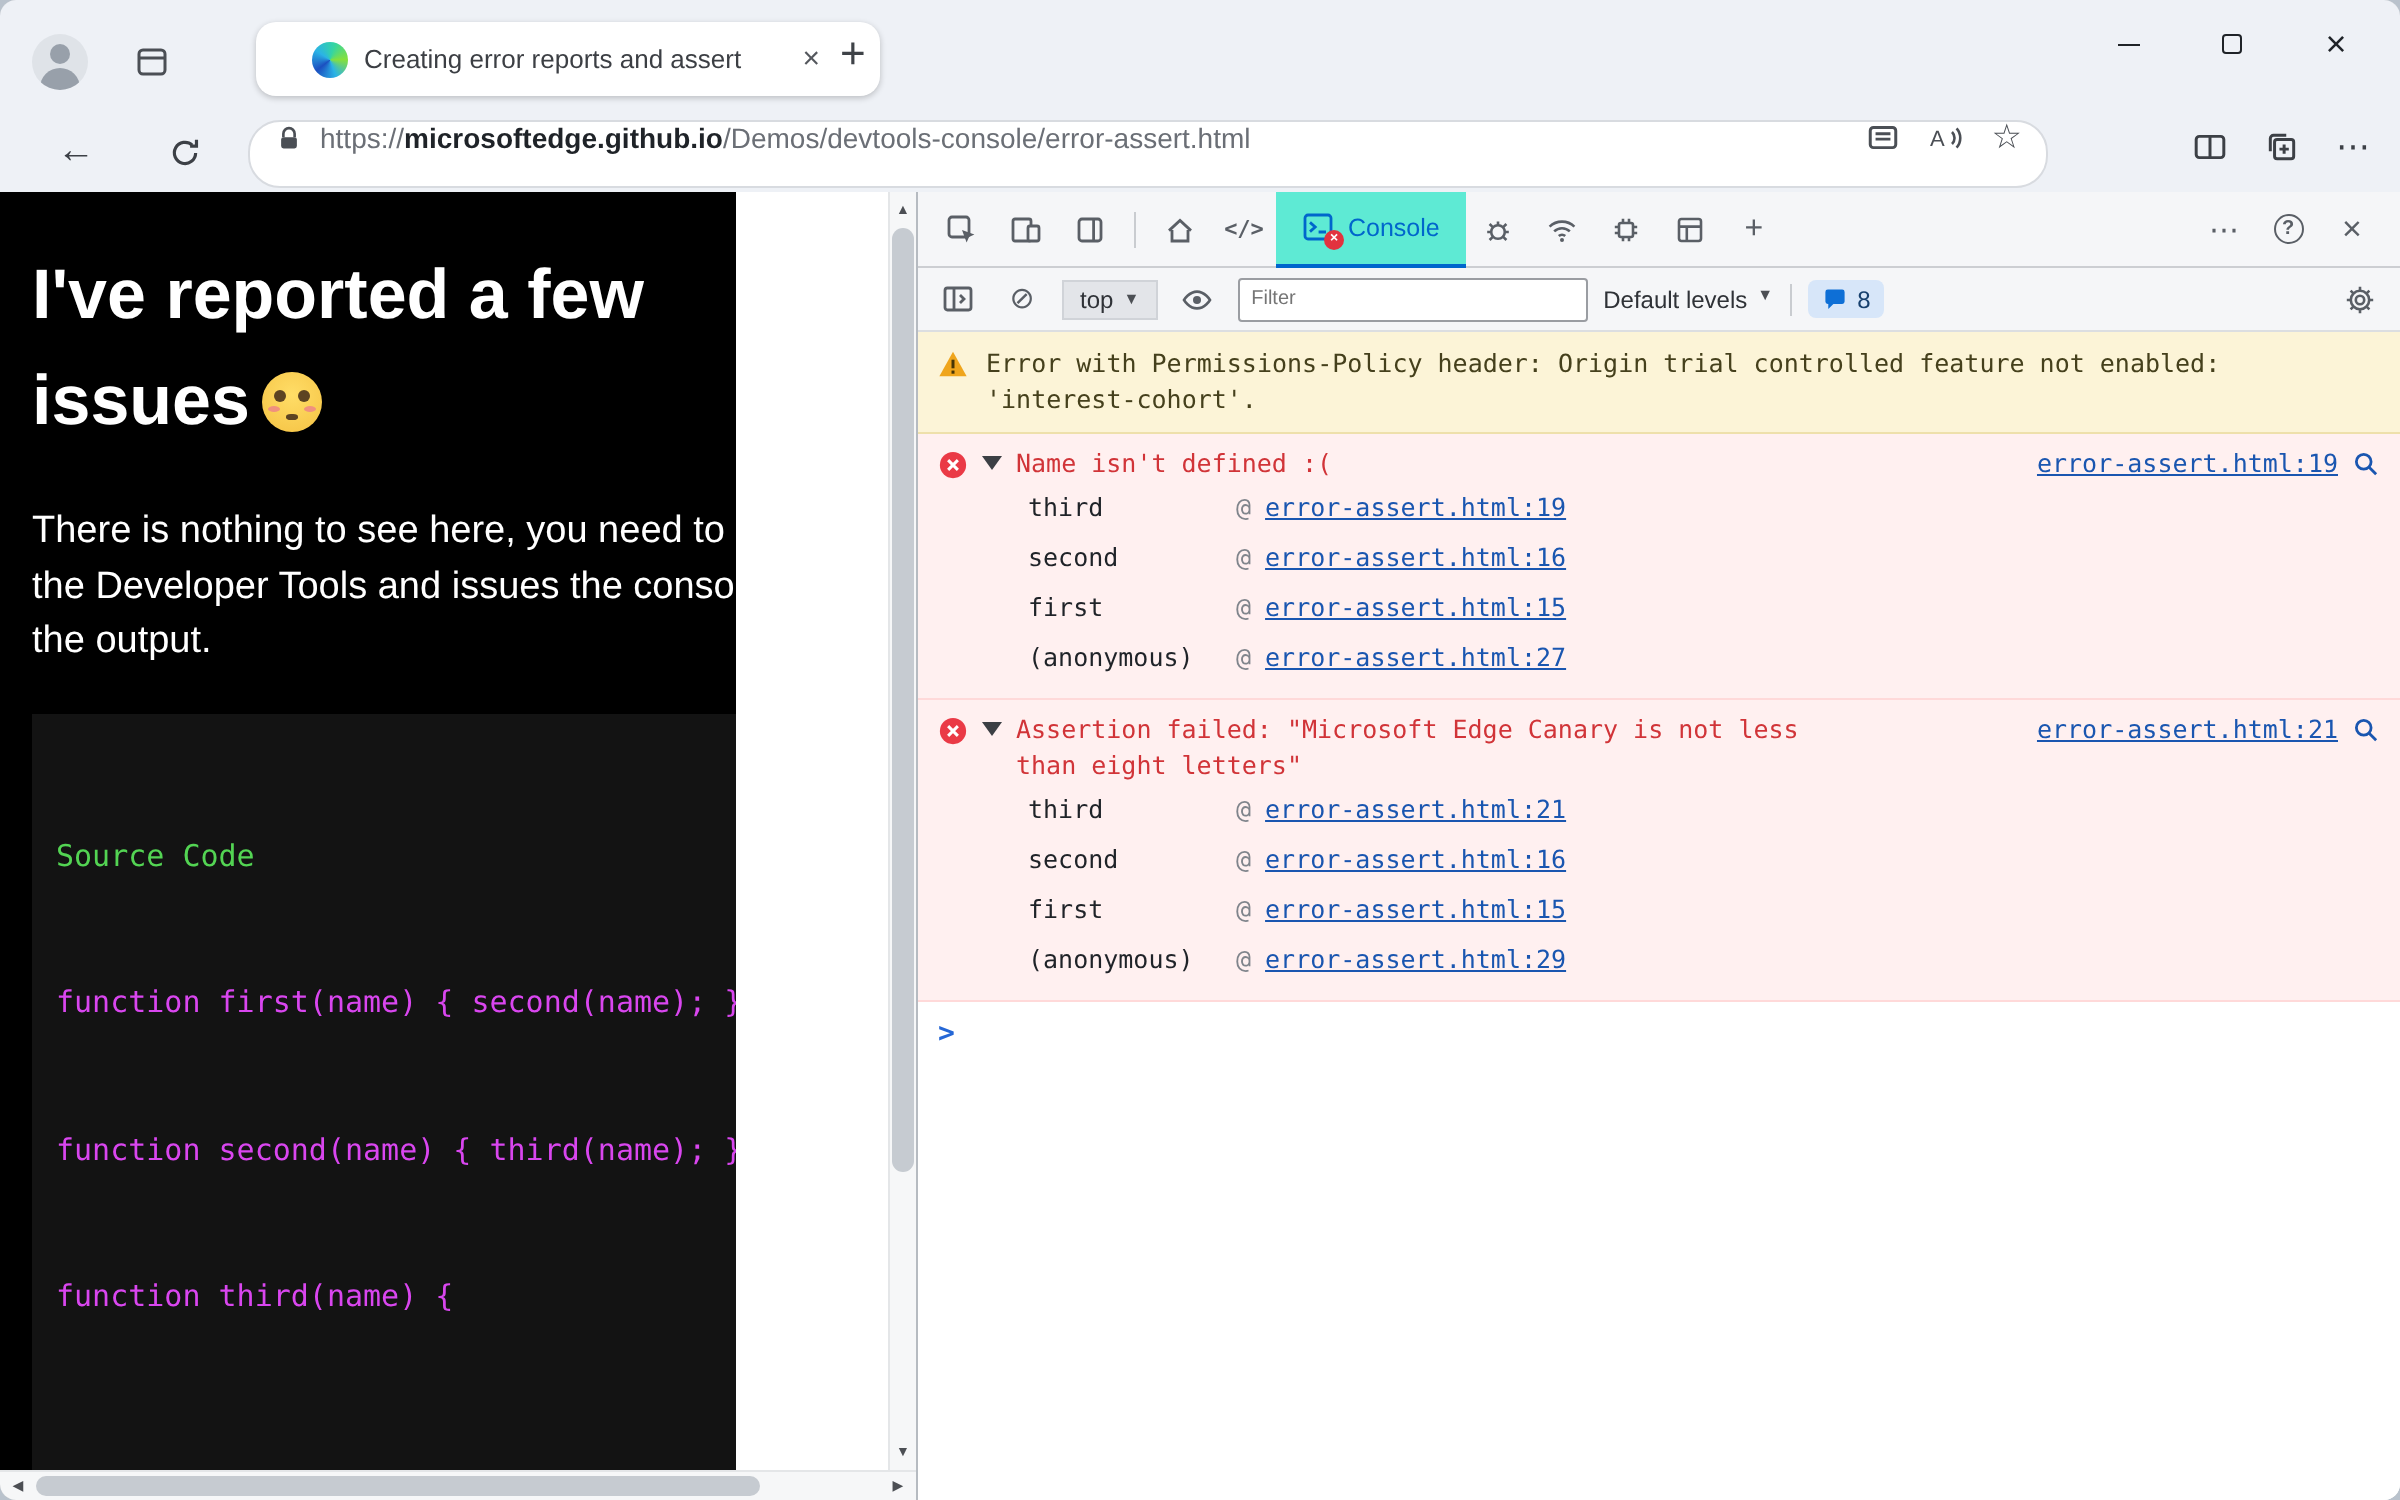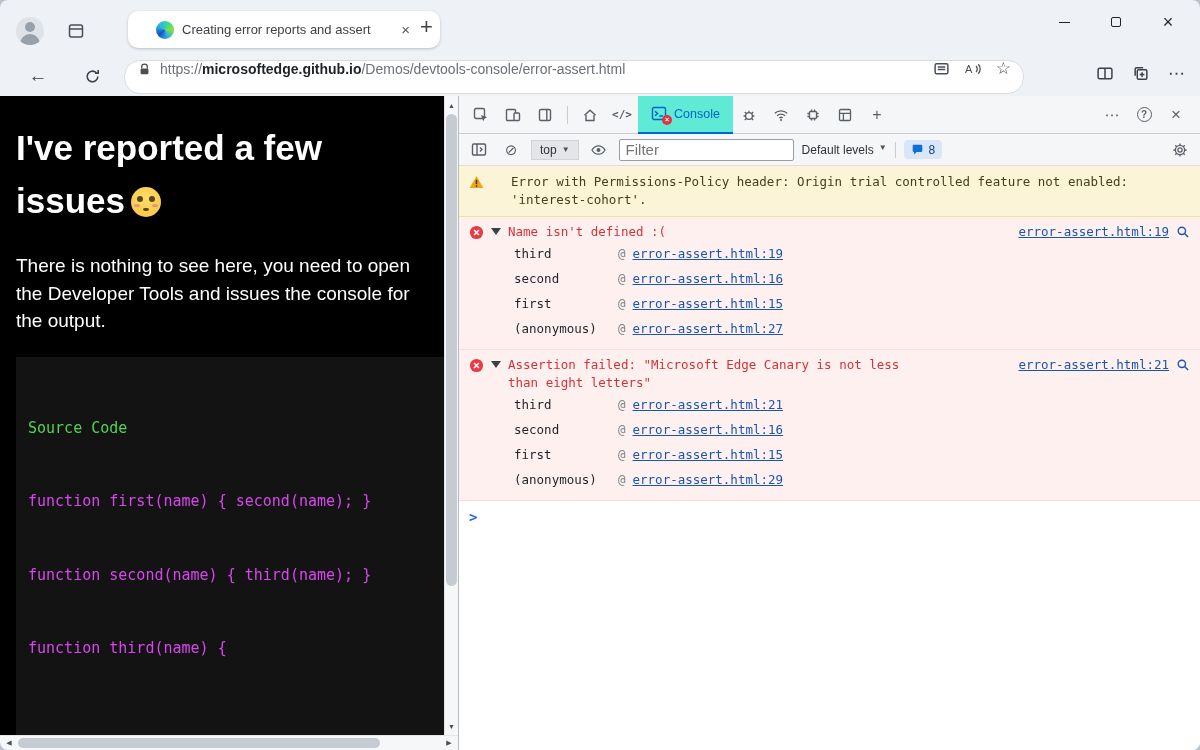--- a/index.html
+++ b/index.html
@@ -34,21 +34,21 @@
   .url{font-size:14px;white-space:nowrap;overflow:hidden}
   .url .dim{color:#6b6f76}
   .url .dom{color:#1f2328;font-weight:bold}
   .addr-right{margin-left:auto;display:flex;align-items:center;gap:14px;color:#4b4f55}
   .star{font-size:17px;line-height:16px}
   .nav-right{position:absolute;right:14px;top:7px;display:flex;gap:18px;align-items:center;color:#3c4046}
   .more-dots{font-size:17px;letter-spacing:1px}
 
   
   .content{position:absolute;left:0;top:96px;right:0;bottom:0}
-  .page{position:absolute;left:0;top:0;width:444px;bottom:15px;background:#000;color:#fff;padding:26px 0 0 16px;overflow:hidden}
+  .page{position:absolute;left:0;top:0;width:368px;bottom:15px;background:#000;color:#fff;padding:26px 0 0 16px;overflow:hidden}
   .page h1{font-size:35px;font-weight:bold;line-height:1.5;width:408px}
   .emoji{position:relative;display:inline-block;width:30px;height:30px;border-radius:50%;background:radial-gradient(circle at 50% 38%,#ffdd67,#f5c243);vertical-align:-4px;margin-left:6px}
   .emoji::before{content:"";position:absolute;left:6px;top:9px;width:6px;height:6px;border-radius:50%;background:#5c4322;box-shadow:12px 0 0 #5c4322}
   .emoji::after{content:"";position:absolute;left:3px;top:17px;width:6px;height:3px;border-radius:50%;background:#f0917e;box-shadow:18px 0 0 #f0917e}
   .emoji-mouth{position:absolute;left:12px;top:21px;width:6px;height:3.5px;border-radius:40%;background:#5c4322}
   .page p{font-size:19px;line-height:1.45;width:418px;margin-top:25px}
   kbd{font-family:"DejaVu Sans Mono",monospace;font-size:15px;background:#3a3a3a;color:#fff;padding:2px 7px;border-radius:4px;white-space:nowrap}
   .codeblock{margin-top:22px;background:#131313;width:428px;padding:10px 0 10px 12px;font-family:"DejaVu Sans Mono",monospace;font-size:15px;line-height:24.5px;white-space:pre;overflow:hidden}
   .code-title{color:#53d453}
   .code-line{color:#d946ef}
@@ -74,28 +74,28 @@
   .badge{position:absolute;right:-5px;bottom:-4px;width:10px;height:10px;border-radius:50%;background:#e2333f;color:#fff;font-size:7px;line-height:10px;text-align:center;font-weight:bold}
   .dt-right{margin-left:auto;display:flex;align-items:center;padding-right:8px}
   .qmark{font-size:13px;width:15px;height:15px;border:1.3px solid #5a5f66;border-radius:50%;display:flex;align-items:center;justify-content:center;font-weight:bold;font-size:10px}
   .dt-close{font-size:17px}
 
   .console-toolbar{position:absolute;left:0;top:38px;right:0;height:32px;background:#f5f6f8;border-bottom:1px solid #dcdee1;display:flex;align-items:center;padding:0 8px;gap:8px}
   .ct-icon{width:24px;height:24px;display:flex;align-items:center;justify-content:center;color:#5a5f66;cursor:pointer;flex:none}
   .clear-glyph{font-size:15px;line-height:15px}
   .ctx-pill{display:flex;align-items:center;gap:5px;background:#e3e5e9;border:1px solid #d0d3d8;border-radius:0;padding:2px 8px;font-size:12px;color:#2f3237;cursor:pointer;flex:none}
   .caret{font-size:8px;color:#4c4f54}
-  .filter-input{width:175px;height:22px;border:1px solid #9a9da2;border-radius:2px;font-size:15px;padding:0 6px;color:#333;background:#fff;font-family:"Liberation Sans",sans-serif}
+  .filter-input{width:175px;height:22px;border:1px solid #9a9da2;border-radius:2px;font-size:10px;padding:0 6px;color:#333;background:#fff;font-family:"Liberation Sans",sans-serif}
   .levels{display:flex;align-items:flex-start;gap:5px;font-size:12px;color:#2f3237;cursor:pointer;flex:none}
   .ct-divider{width:1px;height:16px;background:#c9ccd0;flex:none}
   .issues-pill{display:flex;align-items:center;gap:5px;background:#d7e6f9;border-radius:4px;padding:2.5px 7px;font-size:12px;color:#17406e;cursor:pointer;flex:none}
   .gear-btn{margin-left:auto}
 
   .messages{position:absolute;left:0;top:70px;right:0;bottom:0;background:#fff;font-family:"DejaVu Sans Mono",monospace;font-size:12.5px;overflow:hidden}
-  .msg-warning{background:#fcf4d7;border-bottom:1px solid #eee0ab;padding:7px 10px;display:flex;gap:27px;align-items:flex-start}
+  .msg-warning{background:#fcf4d7;border-bottom:1px solid #eee0ab;padding:7px 10px;display:flex;gap:9px;align-items:flex-start}
   .warn-text{width:662px;line-height:18px;color:#45401c}
   .err-group{background:#fff0f0;border-bottom:1px solid #ffd9d9;padding:6px 10px 8px}
   .err-head{display:flex;gap:7px;align-items:flex-start}
   .tri{width:0;height:0;border-left:5px solid transparent;border-right:5px solid transparent;border-top:7px solid #3c3f44;margin-top:5px;flex:none;cursor:pointer}
   .err-msg{color:#d13438;line-height:18px;width:410px}
   .err-src{margin-left:auto;display:flex;gap:7px;align-items:center;white-space:nowrap;padding-top:1px}
   a.lnk{color:#1a56b0;text-decoration:underline;cursor:pointer}
   .stack-row{padding-left:45px;line-height:25px;display:flex;align-items:baseline}
   .fn{width:104px;color:#1f2328;flex:none}
   .at{color:#80858c;margin-right:7px}

